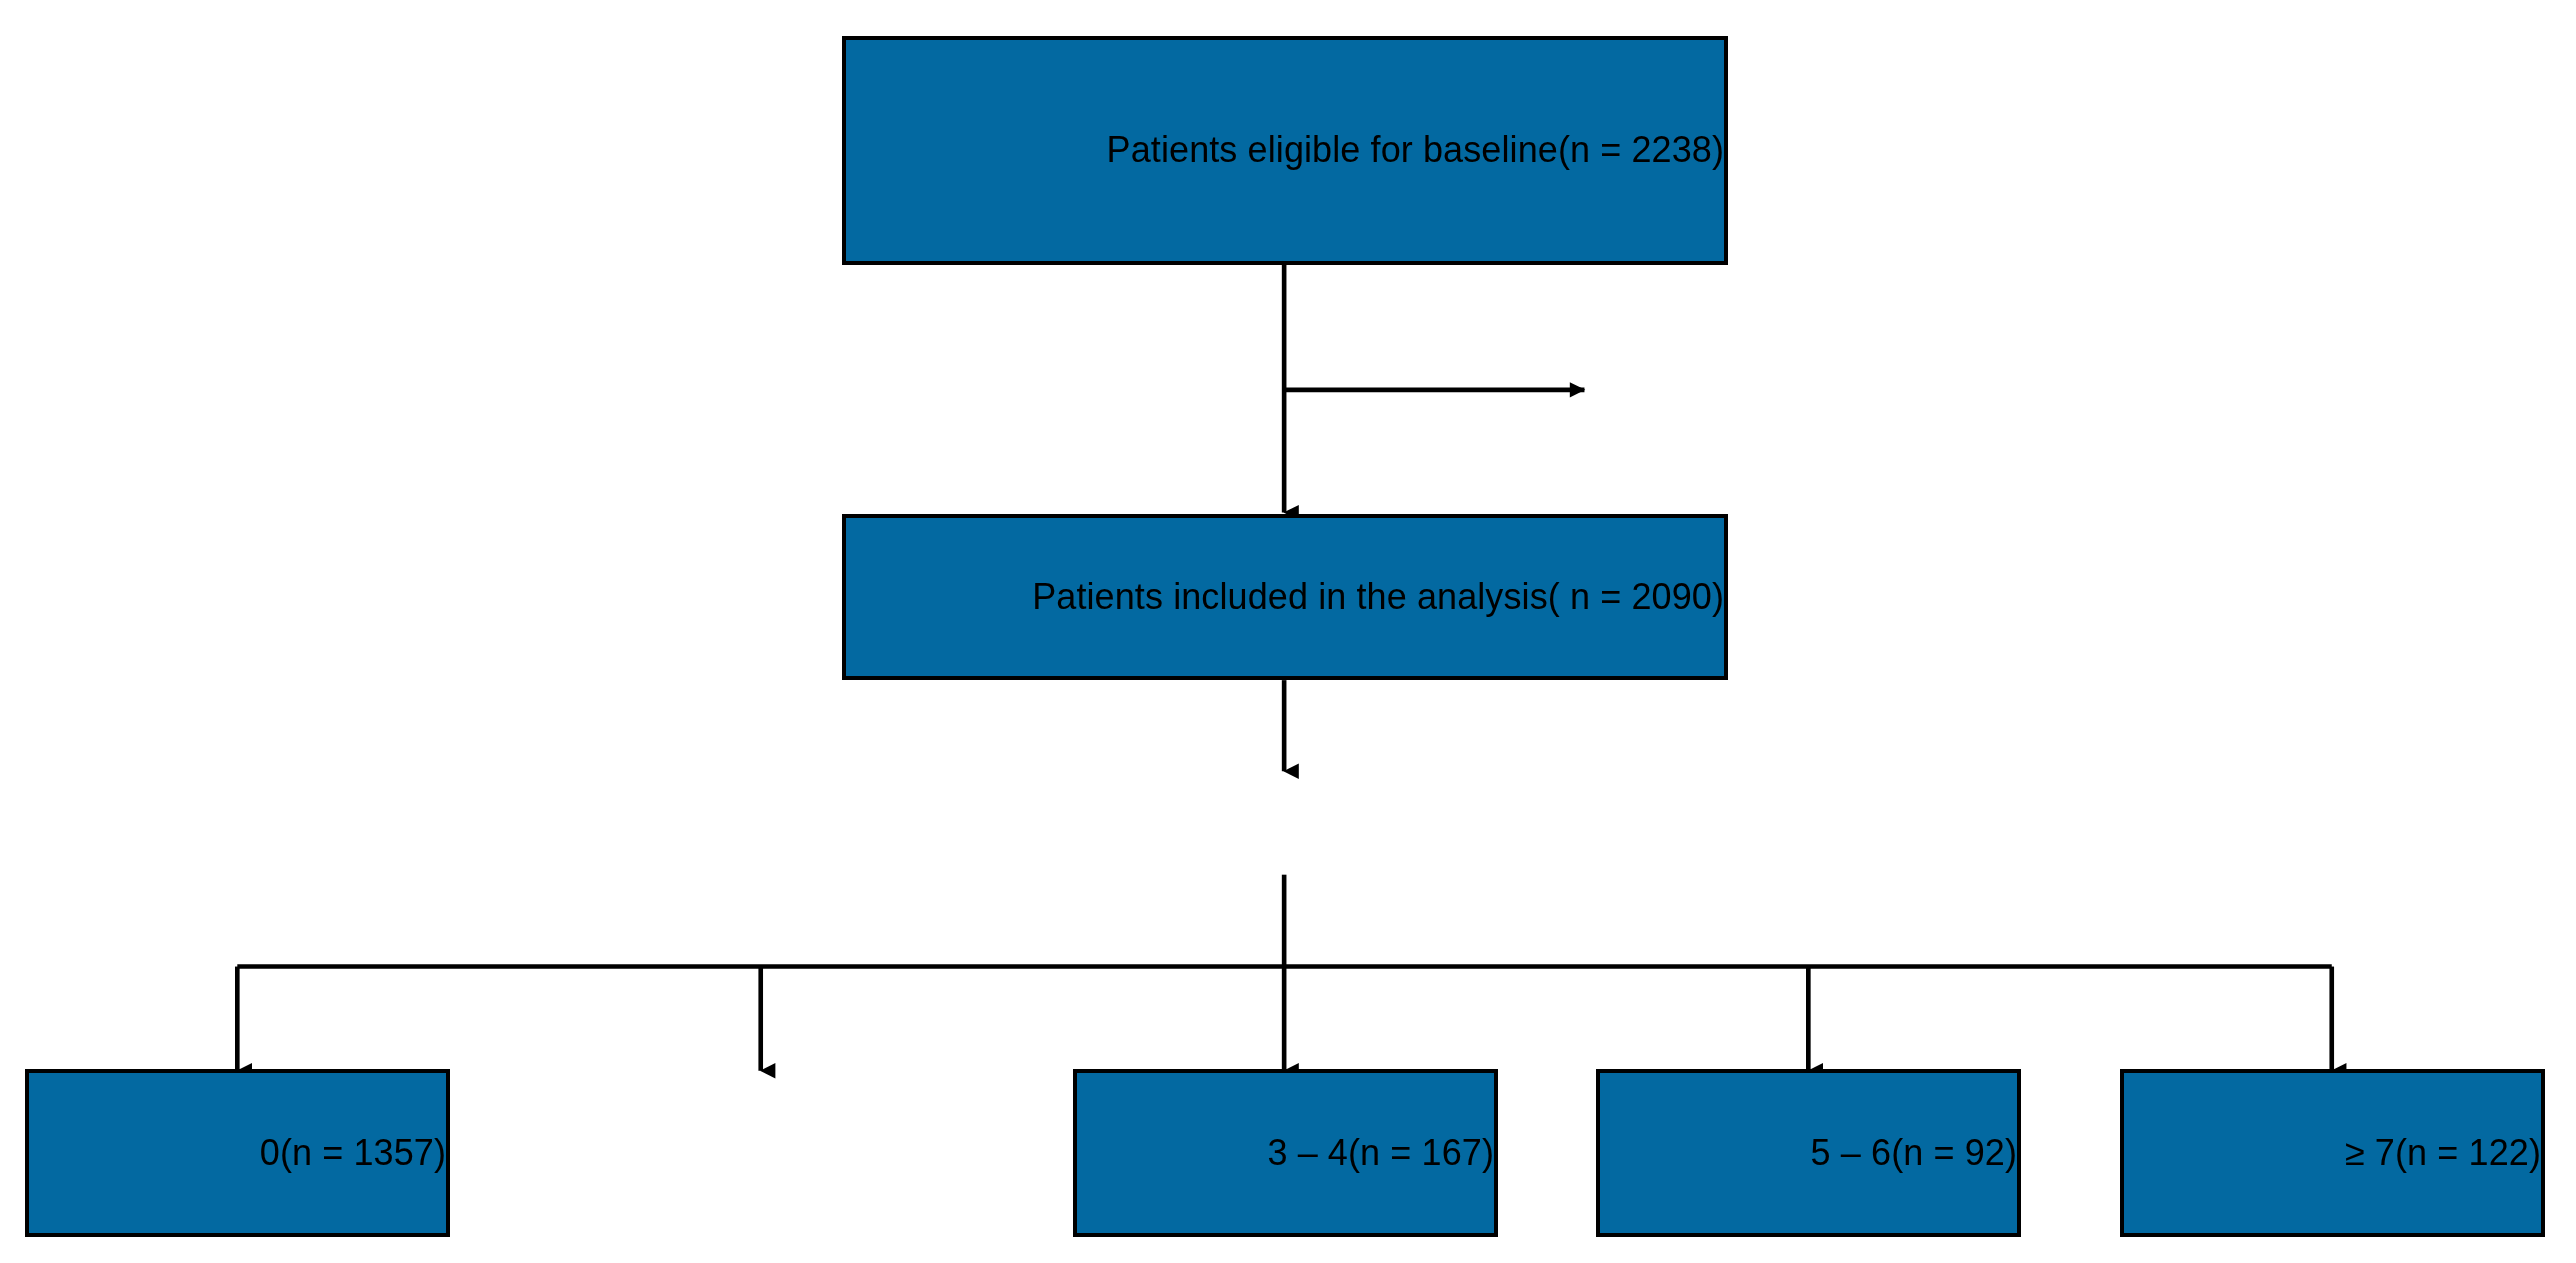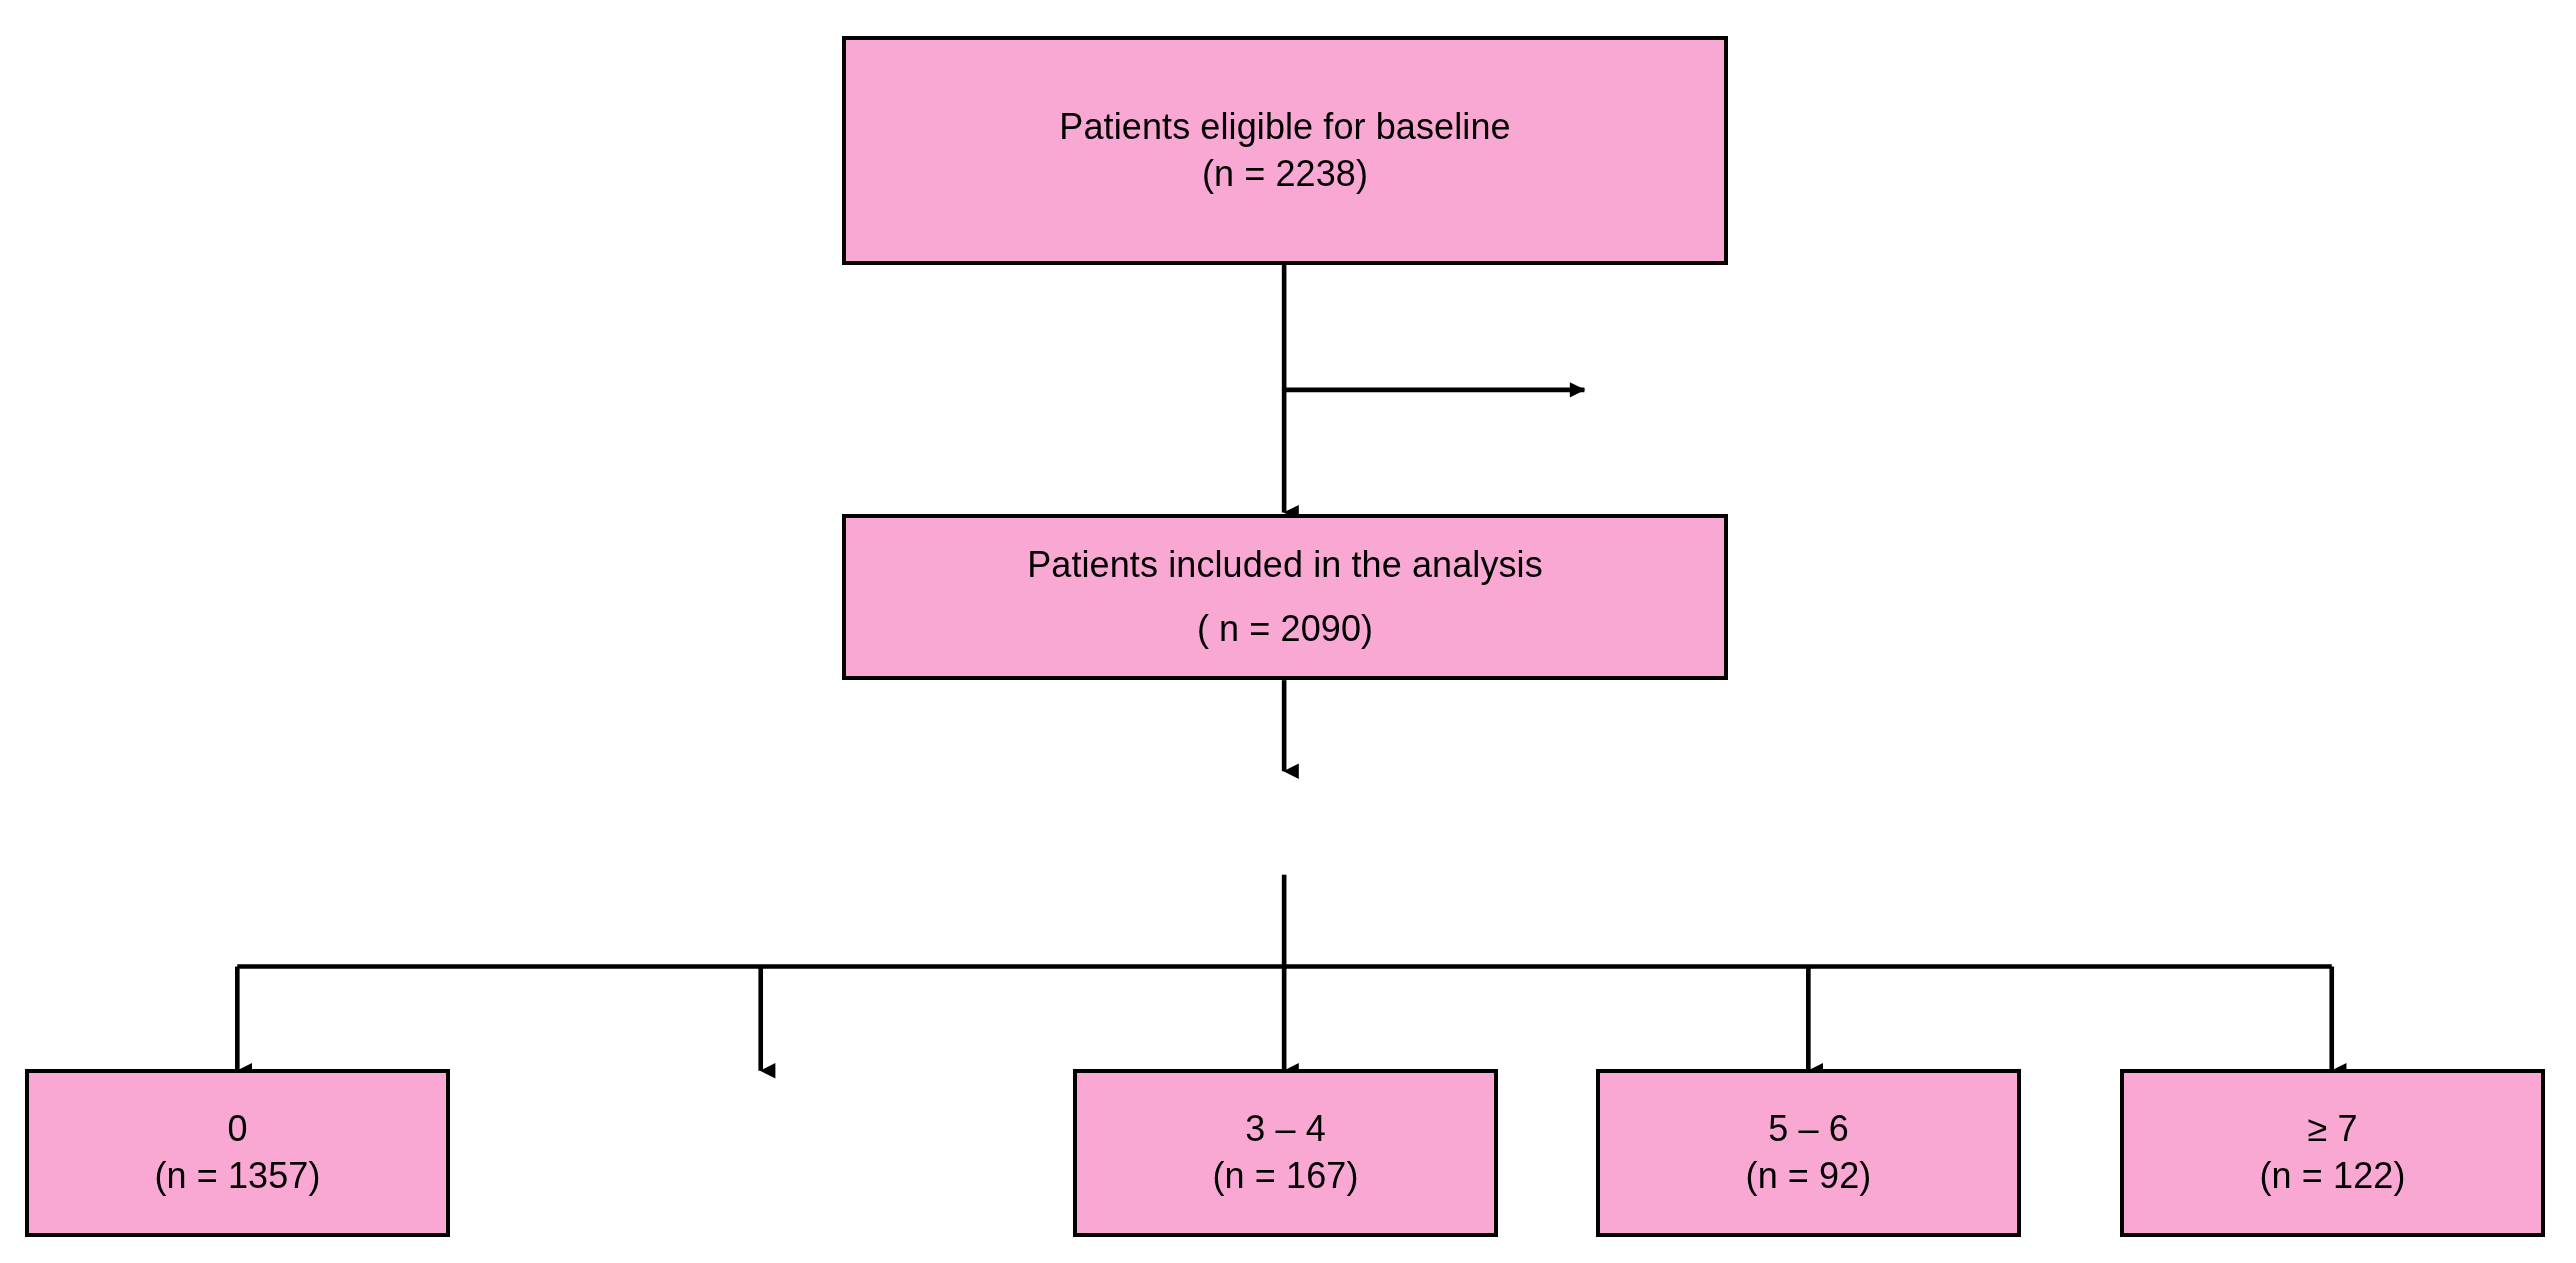--- a/index.html
+++ b/index.html
@@ -22,26 +22,26 @@
     position: absolute;
     left: 0;
     top: 0;
     width: 2576px;
     height: 1263px;
     pointer-events: none;
   }
   .node {
     position: absolute;
     box-sizing: border-box;
-    background: #f9a8d4;
+    background: #0369a1;
     border: 4.6px solid #000000;
     display: flex;
-    flex-direction: column;
+    flex-direction: row;
     align-items: center;
-    justify-content: center;
+    justify-content: flex-end;
     z-index: 2;
   }
   .node.left-align {
     align-items: flex-start;
     padding-left: 31px;
   }
   .line {
     display: block;
     font-size: 36px;
     line-height: 1.30;
@@ -83,21 +83,21 @@
     <line x1="2342" y1="1252" x2="2342" y2="1387" stroke="#000000" stroke-width="6" marker-end="url(#arrowDown)"></line>
     <line x1="3020" y1="1252" x2="3020" y2="1387" stroke="#000000" stroke-width="6" marker-end="url(#arrowDown)"></line>
   </svg>
 
   <div class="node" style="left:842px; top:36px; width:886px; height:229px;">
     <span class="line">Patients eligible for baseline</span>
     <span class="line">(n = 2238)</span>
   </div>
 
 
-  <div class="node" style="left:842px; top:514px; width:886px; height:166px;gap:17px;">
+  <div class="node" style="left:842px; top:514px; width:886px; height:166px;">
     <span class="line">Patients included in the analysis</span>
     <span class="line">( n = 2090)</span>
   </div>
 
 
   <div class="node" style="left:25px; top:1069px; width:425px; height:168px;">
     <span class="line">0</span>
     <span class="line">(n = 1357)</span>
   </div>
 

